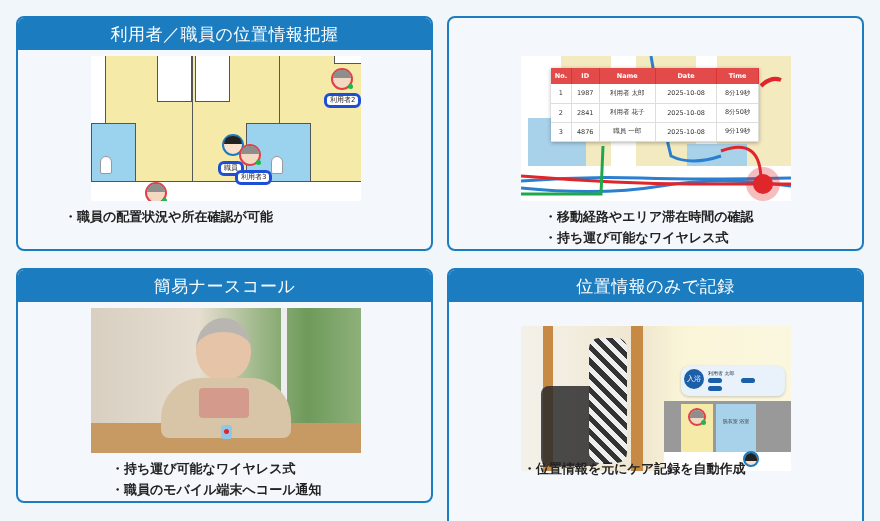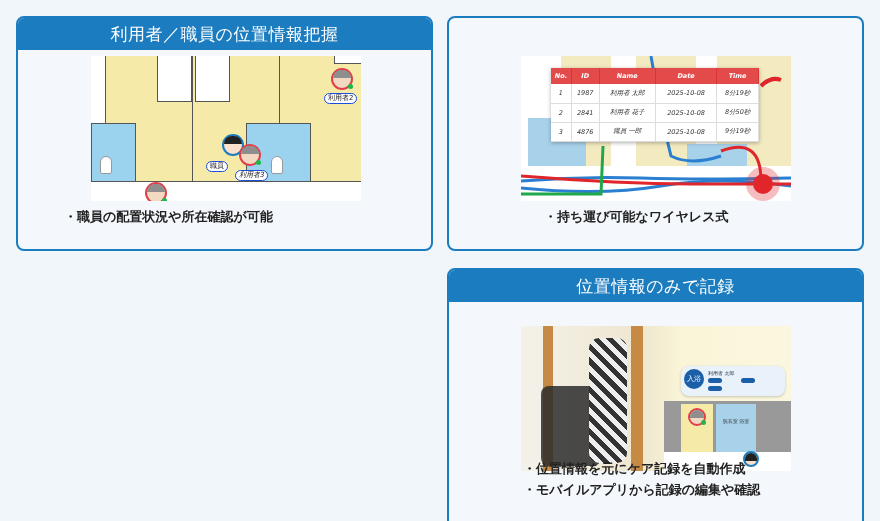--- a/index.html
+++ b/index.html
@@ -15,21 +15,21 @@
   .fp { position: absolute; }
   .room-y { background: #f6eaa9; border: 1px solid #555; }
   .room-b { background: #9bd3ef; border: 1px solid #555; }
   .bed { background: #fff; border: 1px solid #555; }
   .toilet { position: absolute; width: 12px; height: 18px; background: #fff; border: 1px solid #999; border-radius: 6px 6px 2px 2px; }
   .avatar { position: absolute; width: 22px; height: 22px; border-radius: 50%; background: #f3d9c2; border: 2px solid #e0404a; }
   .avatar.staff { border-color: #1b7cc0; background: #fbe1cc; }
   .avatar .hair { position: absolute; top: 0; left: 0; right: 0; height: 8px; border-radius: 10px 10px 0 0; background: #8e8e8e; }
   .avatar.staff .hair { background: #222; }
   .avatar .dot { position: absolute; right: -2px; bottom: -1px; width: 5px; height: 5px; background: #1fb848; border-radius: 50%; }
-  .tag { position: absolute; font-size: 7px; background: #fff; border: 1px solid #1d4ed8; border-radius: 6px; padding: 0 3px; color: #222; white-space: nowrap; line-height: 9px; }
+  .tag { position: absolute; font-size: 7px; background: #fff; border: 3px solid #1d4ed8; border-radius: 6px; padding: 0 3px; color: #222; white-space: nowrap; line-height: 9px; }
 
   
   .ctable { position: absolute; left: 30px; top: 12px; width: 208px; border-collapse: collapse; background: #fff; font-size: 6.5px; box-shadow: 0 1px 4px rgba(0,0,0,.3); }
   .ctable th { background: #e34b4b; color: #fff; height: 16px; font-weight: bold; border-right: 1px solid #d33; }
   .ctable td { height: 19px; text-align: center; color: #333; border-bottom: 1px solid #ddd; border-right: 1px solid #ddd; }
 
   
   .photo-bg { position: absolute; inset: 0; }
   .bubble { position: absolute; background: #e9f1fb; border-radius: 8px; box-shadow: 0 1px 3px rgba(0,0,0,.2); font-size: 5px; color: #234; }
 </style>
@@ -56,35 +56,35 @@
           <div class="dot"></div>
         </div>
       <div class="tag" style="left:233px;top:37px;">利用者2</div>
       <div class="avatar staff" style="left:131px;top:78px;">
           <div class="hair"></div>
         </div>
       <div class="avatar" style="left:148px;top:88px;">
           <div class="hair"></div>
           <div class="dot"></div>
         </div>
-      <div class="tag" style="left:115px;top:105px;">職員</div>
-      <div class="tag" style="left:144px;top:114px;font-style:italic;">利用者3</div>
+      <div class="tag" style="left:127px;top:105px;">職員</div>
+      <div class="tag" style="left:144px;top:114px;">利用者3</div>
       <div class="avatar" style="left:54px;top:126px;">
           <div class="hair"></div>
           <div class="dot"></div>
         </div>
 
     </div>
     <ul class="bullets" style="left:46px;top:188px;">
       <li>職員の配置状況や所在確認が可能</li>
     </ul>
   </div>
 
   <div class="card" style="left:447px;top:16px;width:417px;height:235px;">
-    <div class="media" style="left:72px;top:38px;width:270px;height:145px;font-style:italic;">
+    <div class="media" style="left:72px;top:38px;width:270px;height:145px;">
       <div class="fp" style="left:40px;top:0;width:50px;height:110px;background:#f3eac0;"></div>
       <div class="fp" style="left:115px;top:0;width:60px;height:110px;background:#f3eac0;"></div>
       <div class="fp" style="left:196px;top:0;width:74px;height:110px;background:#f3eac0;"></div>
       <div class="fp" style="left:7px;top:62px;width:58px;height:48px;background:#a8d2ea;"></div>
       <div class="fp" style="left:166px;top:88px;width:60px;height:22px;background:#a8d2ea;"></div>
       <svg width="270" height="145" style="position:absolute;left:0;top:0;">
         <path d="M0 125 Q60 120 120 122 T270 122" stroke="#2a7fd0" stroke-width="3" fill="none"></path>
         <path d="M0 132 Q80 140 140 130 T270 130" stroke="#2a7fd0" stroke-width="3" fill="none"></path>
         <path d="M0 120 Q100 128 170 128 T270 128" stroke="#e0262b" stroke-width="3" fill="none"></path>
         <path d="M0 138 L80 138 L82 90" stroke="#1fa84a" stroke-width="3" fill="none"></path>
@@ -123,24 +123,43 @@
             <td>3</td>
             <td>4876</td>
             <td>職員 一郎</td>
             <td>2025-10-08</td>
             <td>9分19秒</td>
           </tr>
         </tbody>
       </table>
     </div>
     <ul class="bullets" style="left:95px;top:188px;">
+      <li>移動経路やエリア滞在時間の確認</li>
       <li>持ち運び可能なワイヤレス式</li>
     </ul>
   </div>
 
+  <div class="card" style="left:16px;top:268px;width:417px;height:235px;">
+    <div class="card-header">簡易ナースコール</div>
+    <div class="media" style="left:73px;top:38px;width:270px;height:145px;">
+      <div class="photo-bg" style="background:linear-gradient(90deg,#d8cfc1 0%,#e6ded0 40%,#9fb88a 62%,#6e9a5a 80%,#8eb07a 100%);"></div>
+      <div class="fp" style="left:190px;top:0;width:6px;height:125px;background:#eee;"></div>
+      <div class="fp" style="left:0;top:115px;width:270px;height:30px;background:#c89a63;"></div>
+      <div class="fp" style="left:105px;top:10px;width:55px;height:62px;border-radius:50% 50% 45% 45%;background:#e5c4a8;border-top:14px solid #b9b6b2;"></div>
+      <div class="fp" style="left:70px;top:70px;width:130px;height:60px;border-radius:40px 40px 8px 8px;background:#d8c4a6;"></div>
+      <div class="fp" style="left:108px;top:80px;width:50px;height:30px;background:#d49b8c;border-radius:4px;"></div>
+      <div class="fp" style="left:130px;top:117px;width:11px;height:14px;border-radius:3px;background:#8fc7ea;">
+          <div style="position:absolute;left:3px;top:4px;width:5px;height:5px;border-radius:50%;background:#e0262b;"></div>
+        </div>
+    </div>
+    <ul class="bullets" style="left:93px;top:188px;">
+      <li>持ち運び可能なワイヤレス式</li>
+      <li>職員のモバイル端末へコール通知</li>
+    </ul>
+  </div>
 
   <div class="card" style="left:447px;top:268px;width:417px;height:286px;">
     <div class="card-header">位置情報のみで記録</div>
     <div class="media" style="left:72px;top:38px;width:270px;height:145px;margin-top:18px;">
       <div class="photo-bg" style="background:linear-gradient(90deg,#f4f1ea 0%,#efe6cf 45%,#faf5d8 60%,#fbf7df 100%);"></div>
       <div class="fp" style="left:22px;top:0;width:10px;height:145px;background:#c68a45;"></div>
       <div class="fp" style="left:110px;top:0;width:12px;height:145px;background:#c68a45;"></div>
       <div class="fp" style="left:20px;top:60px;width:60px;height:80px;border-radius:8px;background:#2b2b2b;opacity:0.85;"></div>
       <div class="fp" style="left:68px;top:12px;width:38px;height:125px;border-radius:10px;background:repeating-linear-gradient(45deg,#333 0 5px,#eee 5px 10px);"></div>
       <div class="fp" style="left:143px;top:75px;width:127px;height:70px;background:#999;"></div>
@@ -158,17 +177,16 @@
         <div style="position:absolute;left:3px;top:3px;width:20px;height:20px;border-radius:50%;background:#1b5fa8;color:#fff;font-size:7px;line-height:20px;text-align:center;">入浴</div>
         <div style="position:absolute;left:27px;top:4px;font-size:5px;">利用者 太郎</div>
         <div style="position:absolute;left:27px;top:12px;width:14px;height:5px;border-radius:3px;background:#1b5fa8;"></div>
         <div style="position:absolute;left:60px;top:12px;width:14px;height:5px;border-radius:3px;background:#1b5fa8;"></div>
         <div style="position:absolute;left:27px;top:20px;width:14px;height:5px;border-radius:3px;background:#1b5fa8;"></div>
       </div>
       <div style="position:absolute;left:198px;top:92px;width:34px;font-size:5px;text-align:center;color:#333;">脱衣室 浴室</div>
     </div>
     <ul class="bullets" style="left:74px;top:188px;">
       <li>位置情報を元にケア記録を自動作成</li>
-      <li>モバイルアプリから記録の編集や確認</li>
     </ul>
   </div>
 
 </div>
 
 </body></html>

